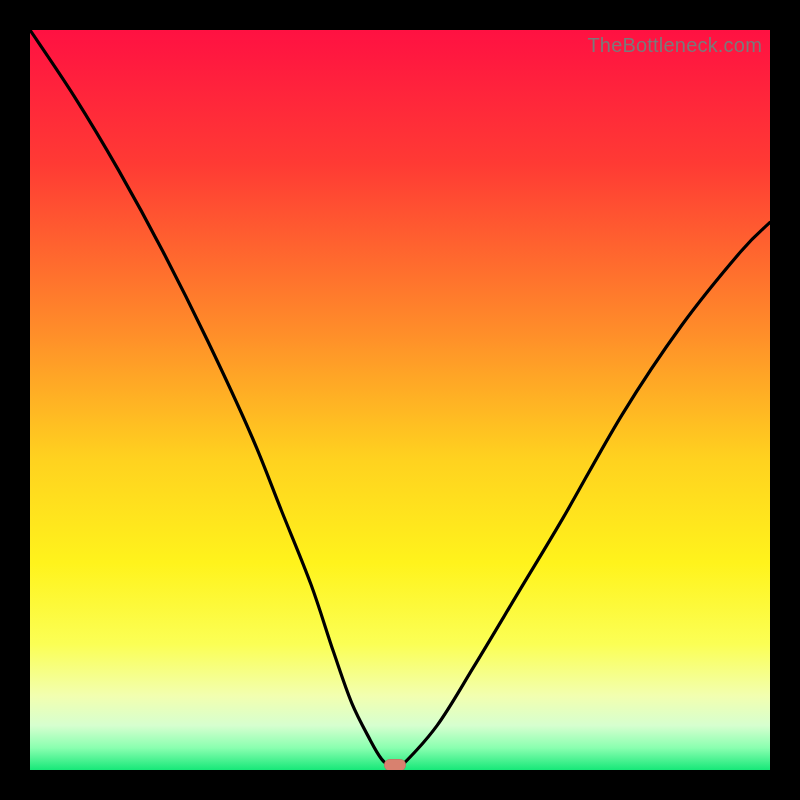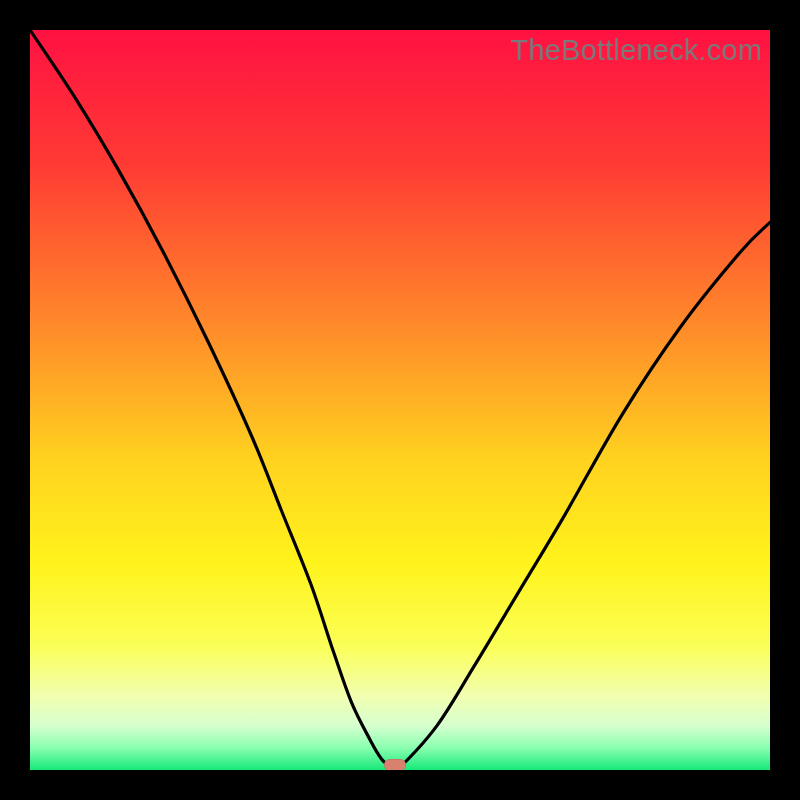--- a/index.html
+++ b/index.html
@@ -27,21 +27,21 @@
   }
   .gradient {
     position: absolute;
     inset: 0;
   }
   .watermark {
     position: absolute;
     top: 4px;
     right: 8px;
     color: #7a7a7a;
-    font-size: 29px;
+    font-size: 20px;
     font-weight: 500;
     letter-spacing: 0.2px;
     user-select: none;
   }
   .curve {
     position: absolute;
     inset: 0;
     pointer-events: none;
   }
   .marker {

